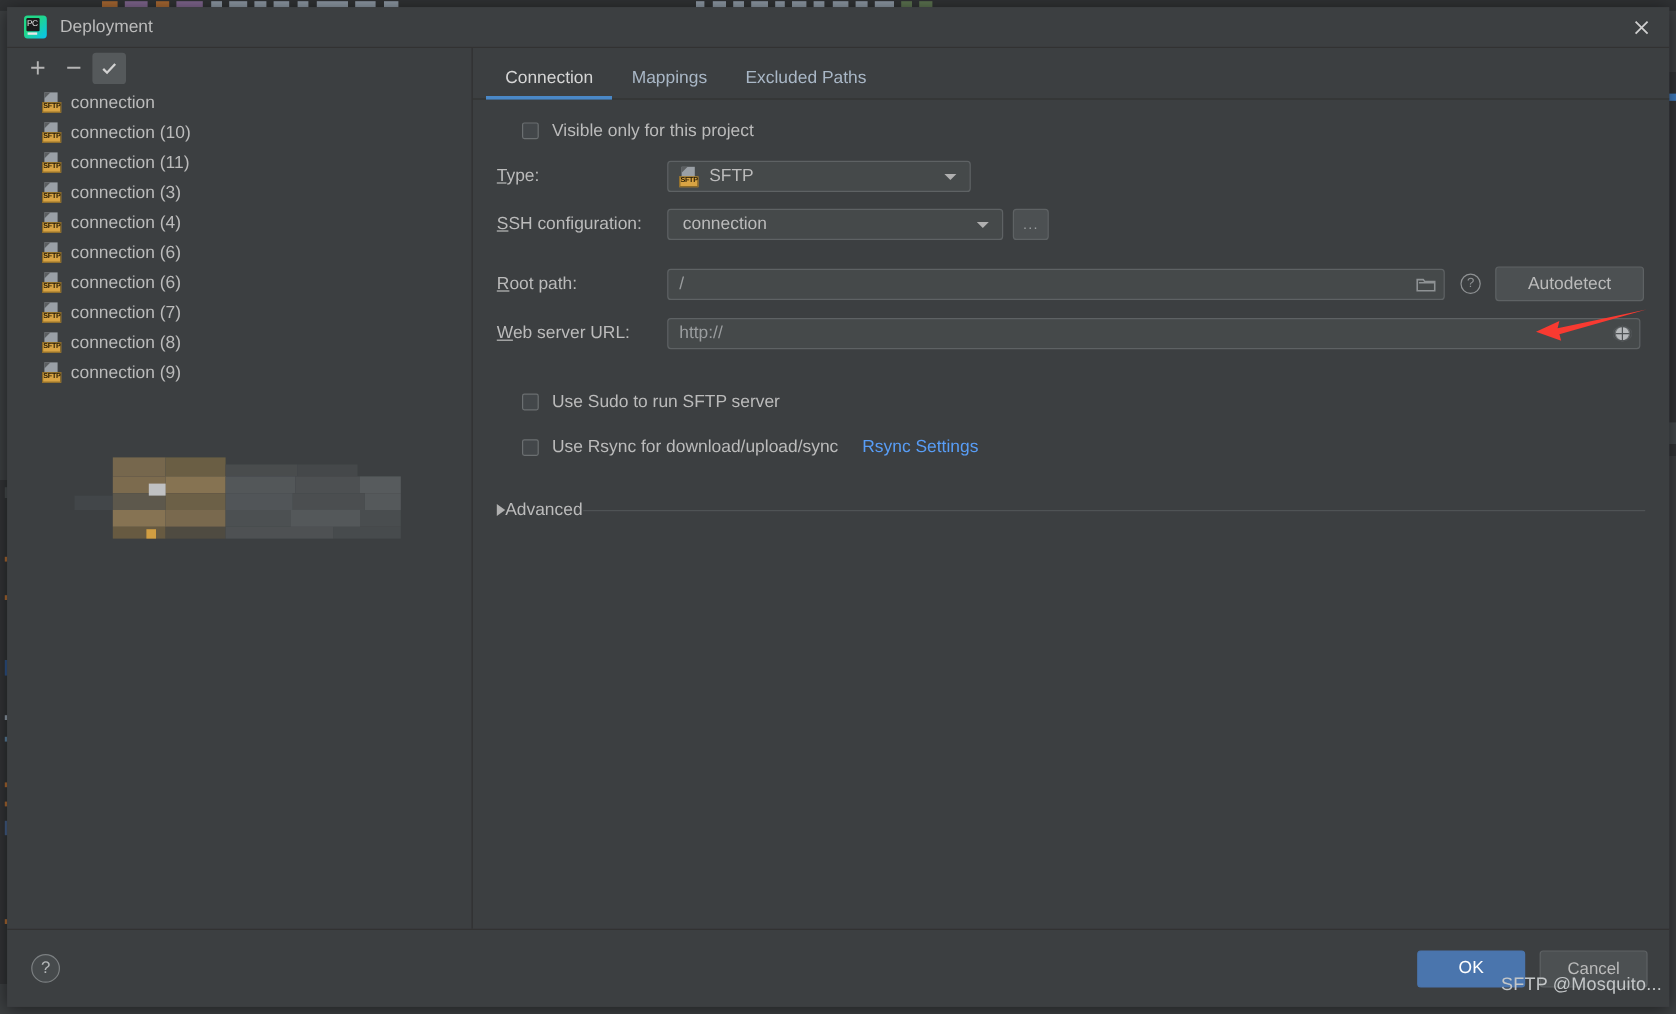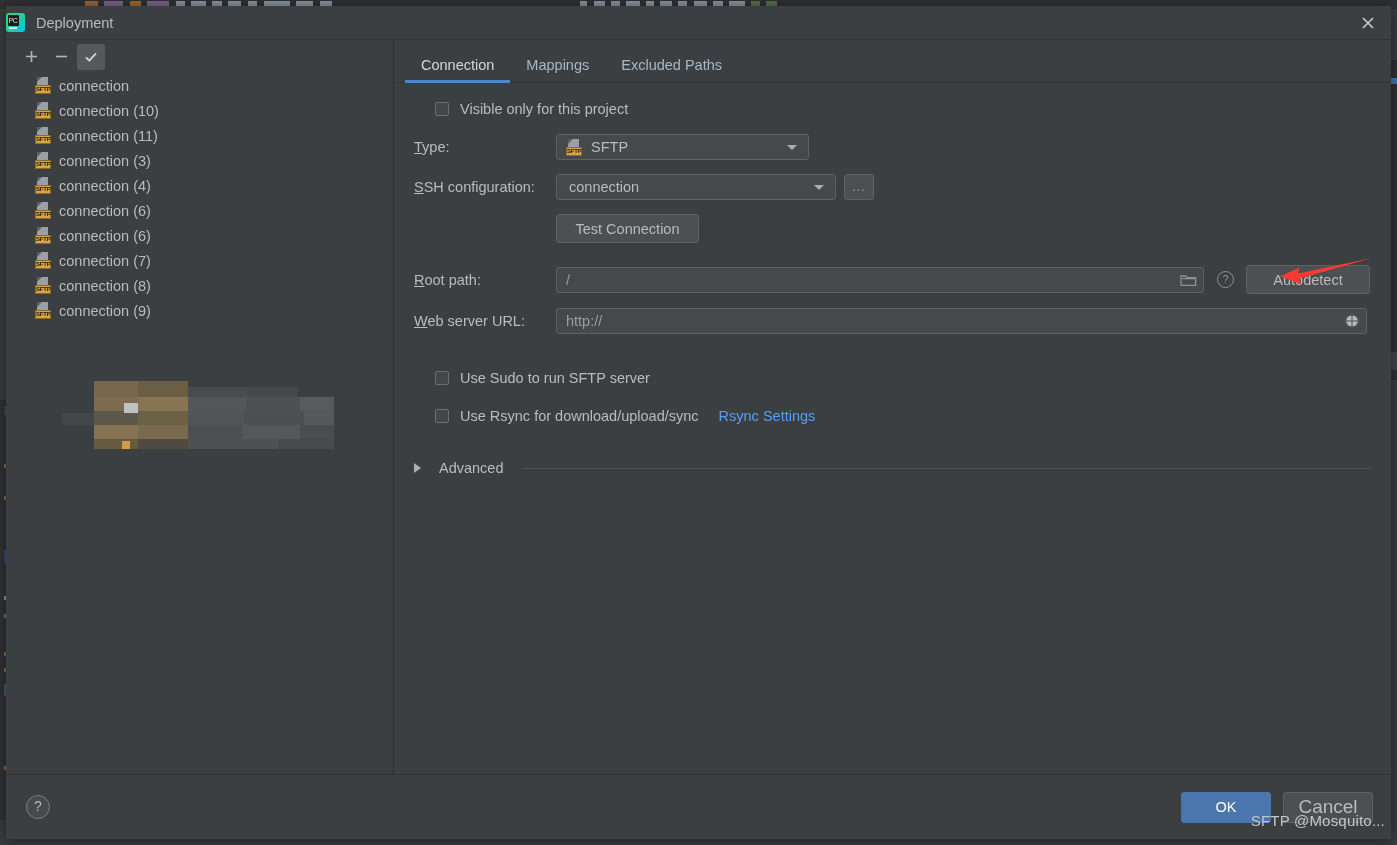--- a/index.html
+++ b/index.html
@@ -80,21 +80,21 @@
     flex-direction: column;
   }
 
   
   .titlebar {
     height: 33px;
     min-height: 33px;
     background: #3c3f41;
     display: flex;
     align-items: center;
-    padding: 0 0 0 0;
+    padding: 0 0 0 14px;
     position: relative;
     border-bottom: 1px solid #323232;
   }
   .pc-logo {
     width: 19px; height: 19px;
     position: relative;
     border-radius: 3px;
     overflow: hidden;
     background: linear-gradient(135deg, #21d789 0%, #21d789 40%, #07c3f2 100%);
     flex: 0 0 auto;
@@ -401,21 +401,21 @@
   .link {
     color: #589df6;
     font-size: 14.5px;
     cursor: pointer;
   }
 
   
   .advanced {
     display: flex;
     align-items: center;
-    gap: 18px;
+    gap: 0;
     margin-top: 36px;
     cursor: pointer;
   }
   .advanced .tri {
     width: 0; height: 0;
     border-top: 5px solid transparent;
     border-bottom: 5px solid transparent;
     border-left: 7px solid #b0b0b0;
   }
   .advanced .atext {
@@ -468,21 +468,21 @@
     cursor: pointer;
     font-family: "Liberation Sans", sans-serif;
   }
   .btn-cancel {
     width: 88px; height: 29px;
     margin-left: 12px;
     background: #4c5052;
     border: 1px solid #5e6264;
     border-radius: 3px;
     color: #bbbbbb;
-    font-size: 19px;
+    font-size: 14px;
     display: inline-flex;
     align-items: center;
     justify-content: center;
     cursor: pointer;
     font-family: "Liberation Sans", sans-serif;
   }
   #csdn-watermark {
     position: absolute;
     right: 6px;
     bottom: 10px;
@@ -718,26 +718,20 @@
 
         <div class="row">
           <div class="lbl-cell"><span class="mn">S</span>SH configuration:</div>
           <div class="combo" style="width:280px;padding-left:12px;">
             <span>connection</span>
             <span class="caret"></span>
           </div>
           <div class="btn dots" style="margin-left:8px;height:26px;">...</div>
         </div>
 
-        <div class="row">
-          <div class="lbl-cell"></div>
-          <div class="btn" style="width:143px;height:29px;">
-            <span>Test Connection</span>
-          </div>
-        </div>
 
         <div class="row" style="margin-top:22px;">
           <div class="lbl-cell"><span class="mn">R</span>oot path:</div>
           <div class="field" style="width:648px;">
             <span class="ftext">/</span>
             <span style="display:flex;align-items:center;">
               <svg width="17" height="14" viewBox="0 0 17 14">
                 <path d="M1 3 h5 l1.4 1.7 h8.2 v7.6 h-14.6 z" fill="none" stroke="#8e9294" stroke-width="1.3"></path>
                 <path d="M2.4 5.6 h13" stroke="#8e9294" stroke-width="1.3"></path>
               </svg>

